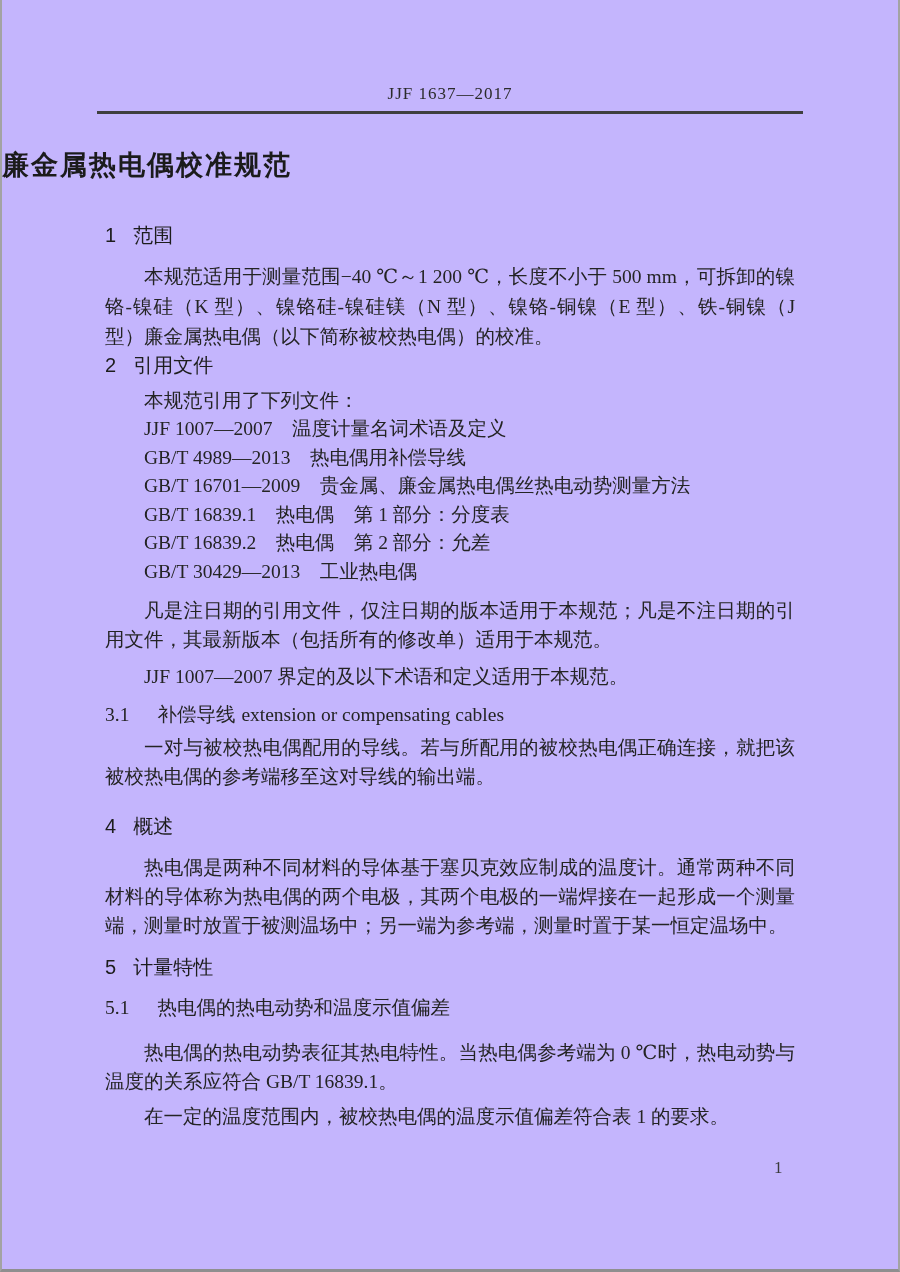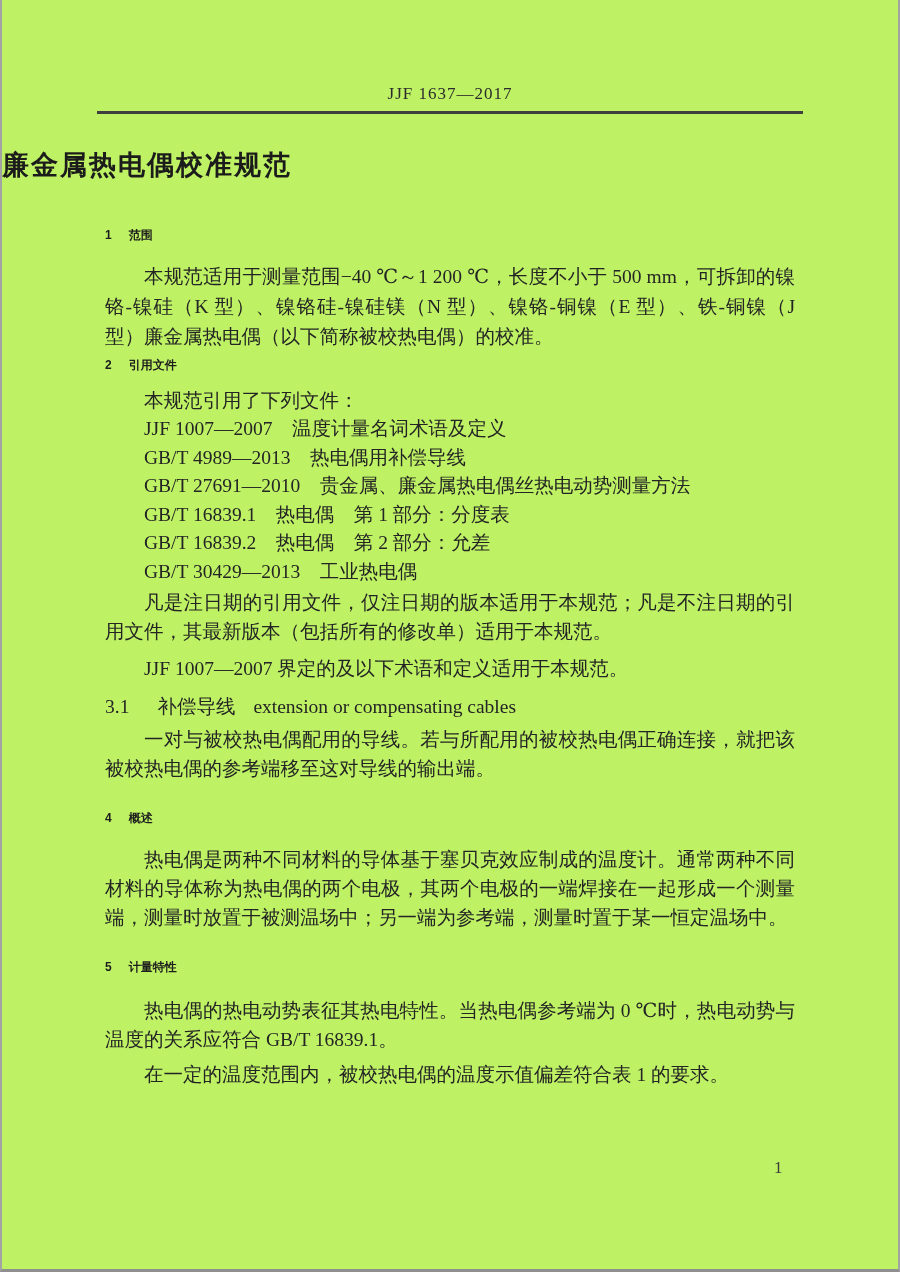--- a/index.html
+++ b/index.html
@@ -5,21 +5,21 @@
   html, body {
     margin: 0;
     padding: 0;
     background: #ffffff;
   }
   .page {
     position: relative;
     width: 900px;
     height: 1272px;
     box-sizing: border-box;
-    background: #bef264;
+    background: #c4b5fd;
     border-left: 2px solid #a3a3a3;
     border-right: 2px solid #a3a3a3;
     border-bottom: 3px solid #8f8f8f;
     overflow: hidden;
     font-family: "Liberation Serif", "DejaVu Serif", serif;
     color: #242424;
   }
   .doc-code {
     padding-top: 84px;
     text-align: center;
@@ -43,31 +43,31 @@
     letter-spacing: 2px;
     color: #1b1b1b;
   }
   .content {
     padding: 0 103px;
     font-size: 19.5px;
   }
   h2.sec-head {
     margin: 0;
     font-family: "Liberation Sans", "DejaVu Sans", sans-serif;
-    font-weight: bold;
-    font-size: 12px;
+    font-weight: normal;
+    font-size: 20px;
     line-height: 26px;
     color: #1d1d1d;
   }
   .sec-num { margin-right: 17px; }
   h2#sec-scope      { margin-top: 38px; }
   h2#sec-refs       { }
   h2#sec-terms      { margin-top: 20px; }
   h2#sec-overview   { margin-top: 22px; }
-  h2#sec-metrology  { margin-top: 22px; }
+  h2#sec-metrology  { margin-top: 14px; }
   p.para {
     margin: 14px 0 0 0;
     line-height: 30px;
     text-align: justify;
     text-indent: 2em;
   }
   p.tight { margin-top: 8px; line-height: 29px; }
   ul.refs {
     list-style: none;
     margin: 0;
@@ -75,21 +75,21 @@
   }
   ul.refs li {
     line-height: 28.5px;
     white-space: nowrap;
   }
   .sub-line {
     margin: 10px 0 0 0;
     line-height: 28px;
   }
   .sub-num { margin-right: 28px; }
-  .term-zh { margin-right: 18px; font-family: Liberation Serif, serif; }
+  .term-zh { margin-right: 6px; font-family: Liberation Serif, serif; }
   .page-number {
     position: absolute;
     left: 772px;
     top: 1158px;
     font-size: 17px;
     color: #3a3a3a;
   }
 </style>
 </head>
 <body>
@@ -110,41 +110,44 @@
     </h2>
     <p class="para">本规范适用于测量范围−40 ℃～1 200 ℃，长度不小于 500 mm，可拆卸的镍铬-镍硅（K 型）、镍铬硅-镍硅镁（N 型）、镍铬-铜镍（E 型）、铁-铜镍（J 型）廉金属热电偶（以下简称被校热电偶）的校准。</p>
 
     <h2 class="sec-head" id="sec-refs">
       <span class="sec-num">2</span><span>引用文件</span>
     </h2>
     <p class="para tight">本规范引用了下列文件：</p>
     <ul class="refs">
       <li>JJF 1007—2007　温度计量名词术语及定义</li>
       <li>GB/T 4989—2013　热电偶用补偿导线</li>
-      <li>GB/T 27691—2010　贵金属、廉金属热电偶丝热电动势测量方法</li>
+      <li>GB/T 16701—2009　贵金属、廉金属热电偶丝热电动势测量方法</li>
       <li>GB/T 16839.1　热电偶　第 1 部分：分度表</li>
       <li>GB/T 16839.2　热电偶　第 2 部分：允差</li>
       <li>GB/T 30429—2013　工业热电偶</li>
     </ul>
-    <p class="para tight" style="margin-top:2px">凡是注日期的引用文件，仅注日期的版本适用于本规范；凡是不注日期的引用文件，其最新版本（包括所有的修改单）适用于本规范。</p>
+    <p class="para tight" style="margin-top:10px">凡是注日期的引用文件，仅注日期的版本适用于本规范；凡是不注日期的引用文件，其最新版本（包括所有的修改单）适用于本规范。</p>
 
     <p class="para tight">JJF 1007—2007 界定的及以下术语和定义适用于本规范。</p>
     <div class="sub-line">
       <span class="sub-num">3.1</span><span class="term-zh">补偿导线</span><span>extension or compensating cables</span>
     </div>
     <p class="para tight" style="margin-top:4px">一对与被校热电偶配用的导线。若与所配用的被校热电偶正确连接，就把该被校热电偶的参考端移至这对导线的输出端。</p>
 
     <h2 class="sec-head" id="sec-overview">
       <span class="sec-num">4</span><span>概述</span>
     </h2>
     <p class="para" style="line-height:29px">热电偶是两种不同材料的导体基于塞贝克效应制成的温度计。通常两种不同材料的导体称为热电偶的两个电极，其两个电极的一端焊接在一起形成一个测量端，测量时放置于被测温场中；另一端为参考端，测量时置于某一恒定温场中。</p>
 
     <h2 class="sec-head" id="sec-metrology">
       <span class="sec-num">5</span><span>计量特性</span>
     </h2>
+    <div class="sub-line" style="margin-top:14px">
+      <span class="sub-num">5.1</span><span>热电偶的热电动势和温度示值偏差</span>
+    </div>
     <p class="para tight" style="margin-top:16px">热电偶的热电动势表征其热电特性。当热电偶参考端为 0 ℃时，热电动势与温度的关系应符合 GB/T 16839.1。</p>
     <p class="para tight" style="margin-top:6px">在一定的温度范围内，被校热电偶的温度示值偏差符合表 1 的要求。</p>
 
   </main>
 
   <div class="page-number">1</div>
 
 </div>
 
 </body></html>

